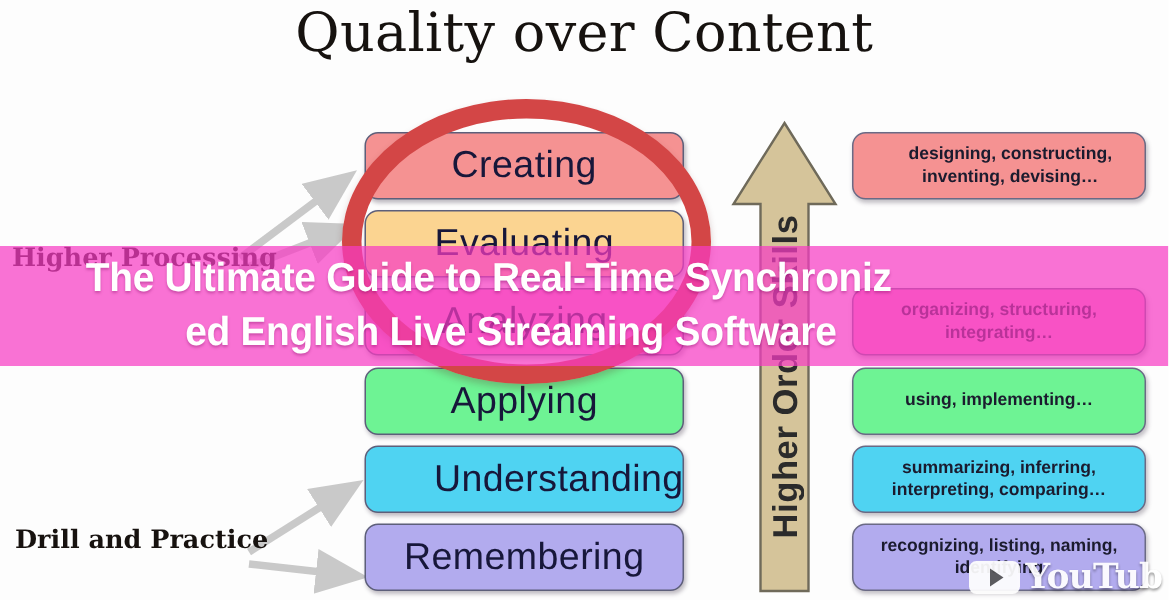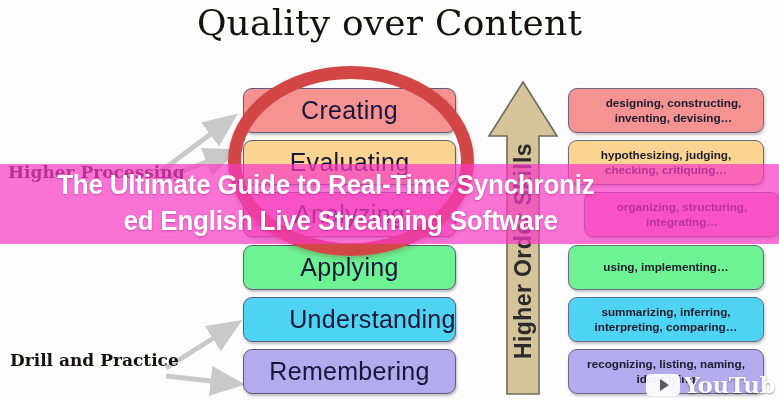--- a/index.html
+++ b/index.html
@@ -238,24 +238,21 @@
   <div class="level-box" style="top: 297px; background: rgb(79, 211, 242); padding-left: 46px;">
     <span>Understanding</span>
   </div>
   <div class="level-box" style="top: 349px; background: rgb(178, 171, 238);">
     <span>Remembering</span>
   </div>
 
   <div class="desc-box" style="top: 88px; background: rgb(245, 146, 146); padding-left: 20px;">
     <span>designing, constructing, inventing, devising…</span>
   </div>
-  <div class="desc-box" style="top: 140px; background: rgb(251, 212, 145);">
-    <span>hypothesizing, judging, checking, critiquing…</span>
-  </div>
-  <div class="desc-box" style="top: 192px; background: rgb(249, 140, 200); margin-left: 16px;">
+  <div class="desc-box" style="top: 192px; background: rgb(249, 140, 200);">
     <span>organizing, structuring, integrating…</span>
   </div>
   <div class="desc-box" style="top: 245px; background: rgb(110, 243, 148);">
     <span>using, implementing…</span>
   </div>
   <div class="desc-box" style="top: 297px; background: rgb(79, 211, 242);">
     <span>summarizing, inferring, interpreting, comparing…</span>
   </div>
   <div class="desc-box" style="top: 349px; background: rgb(178, 171, 238);">
     <span>recognizing, listing, naming, identifying</span>

